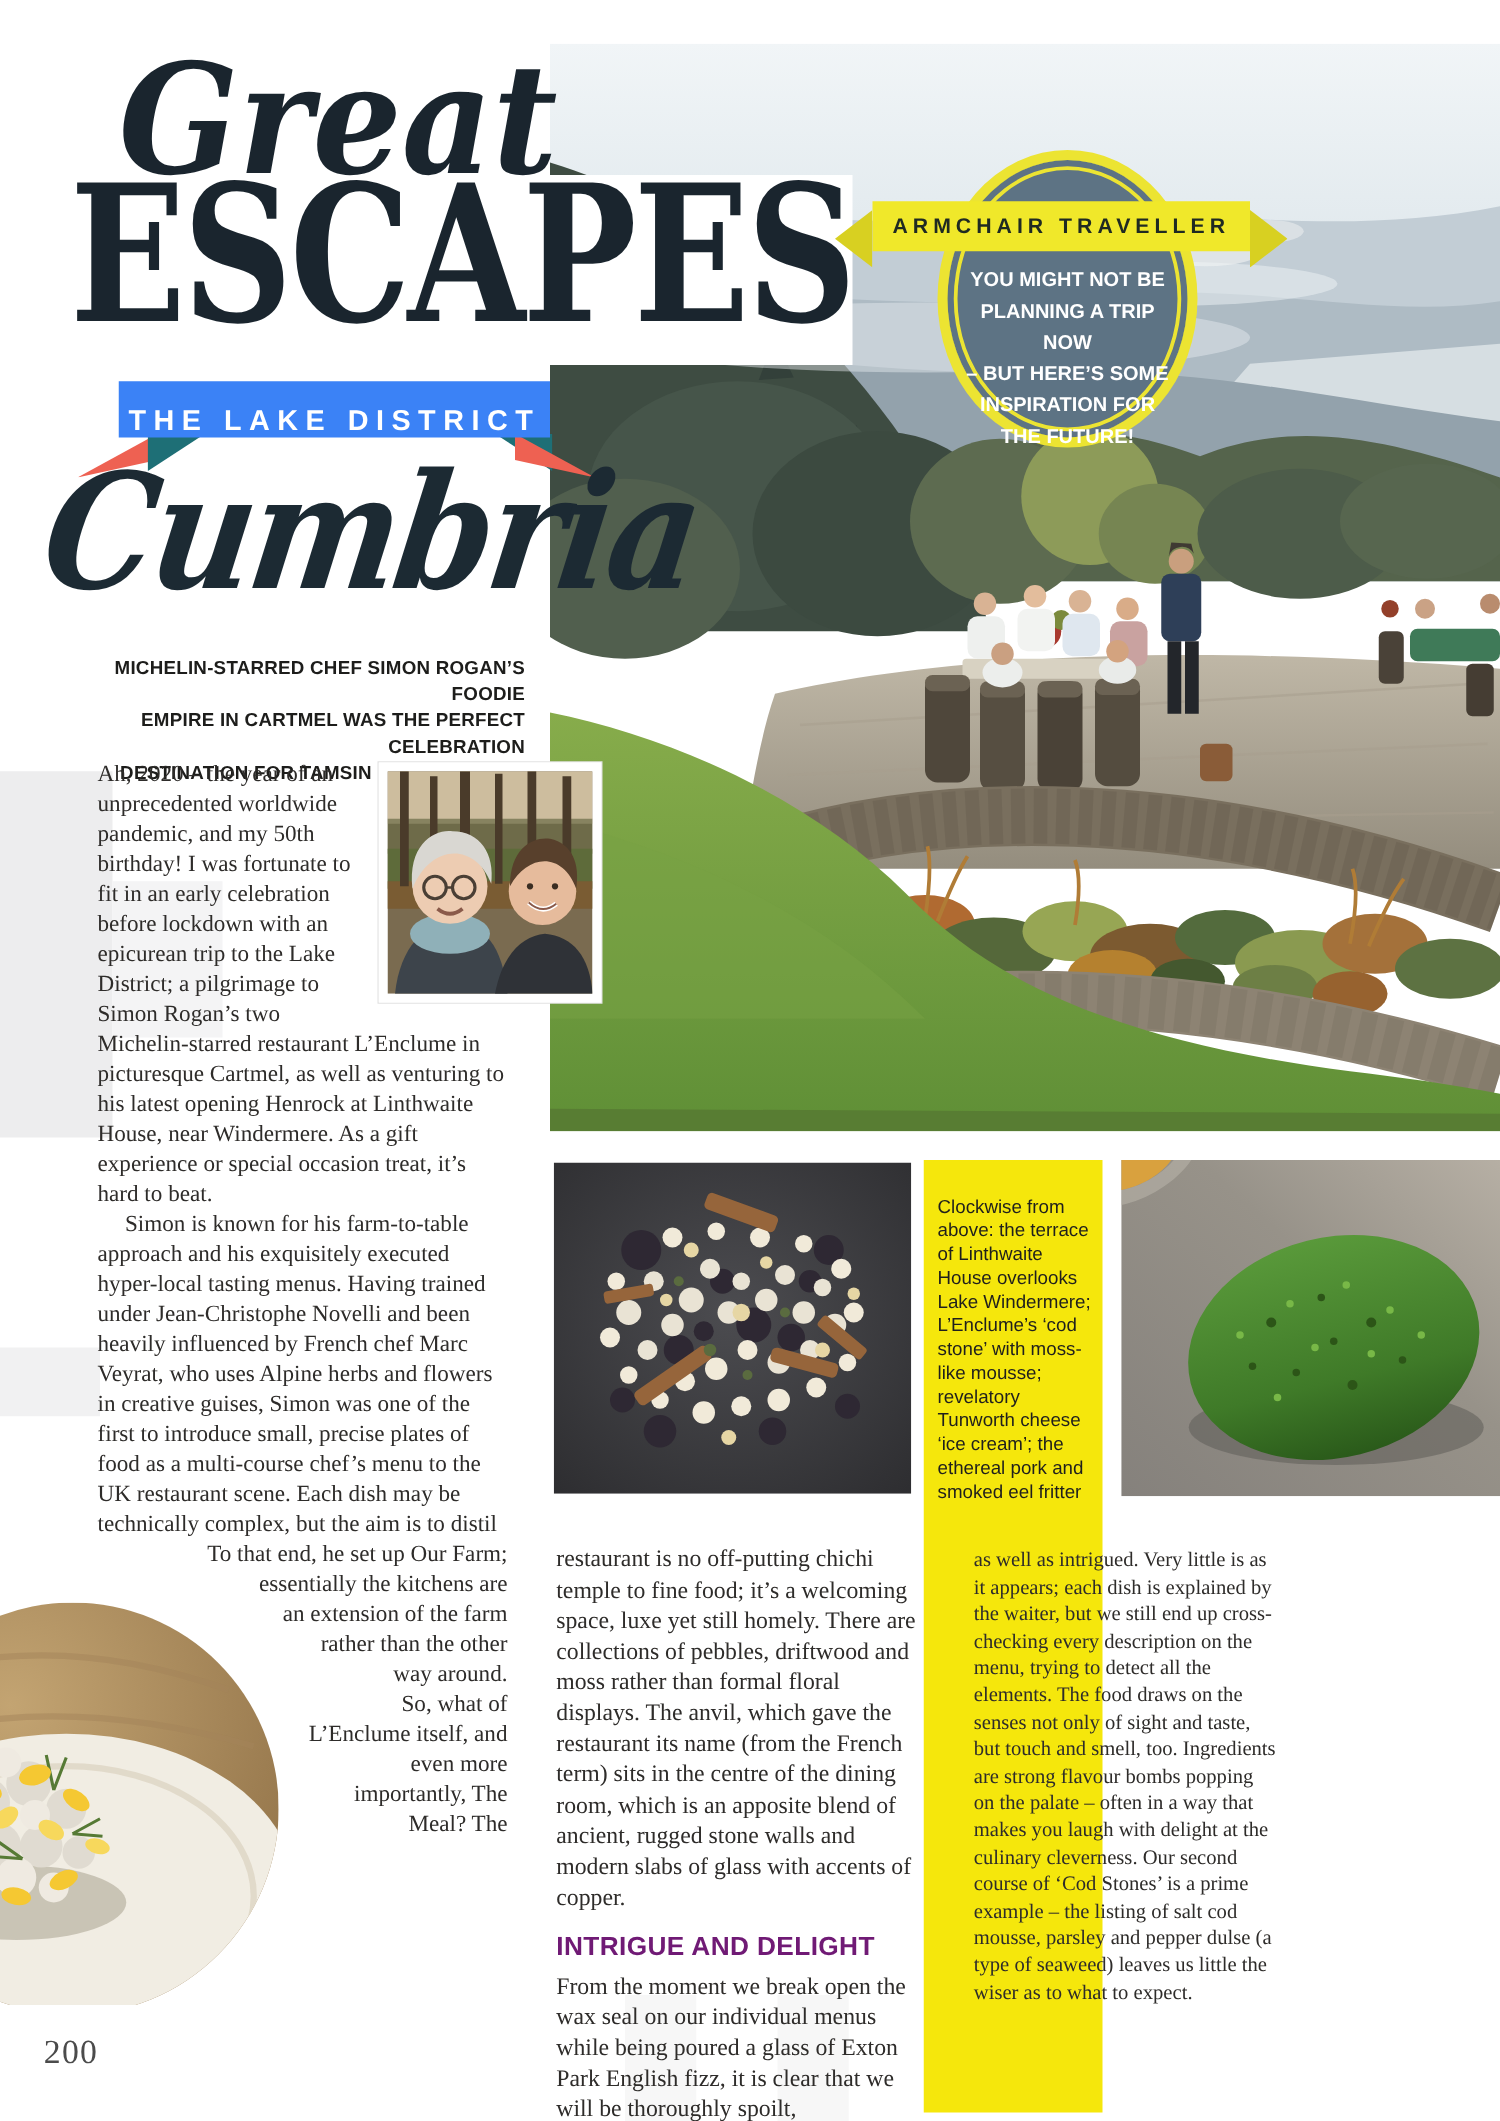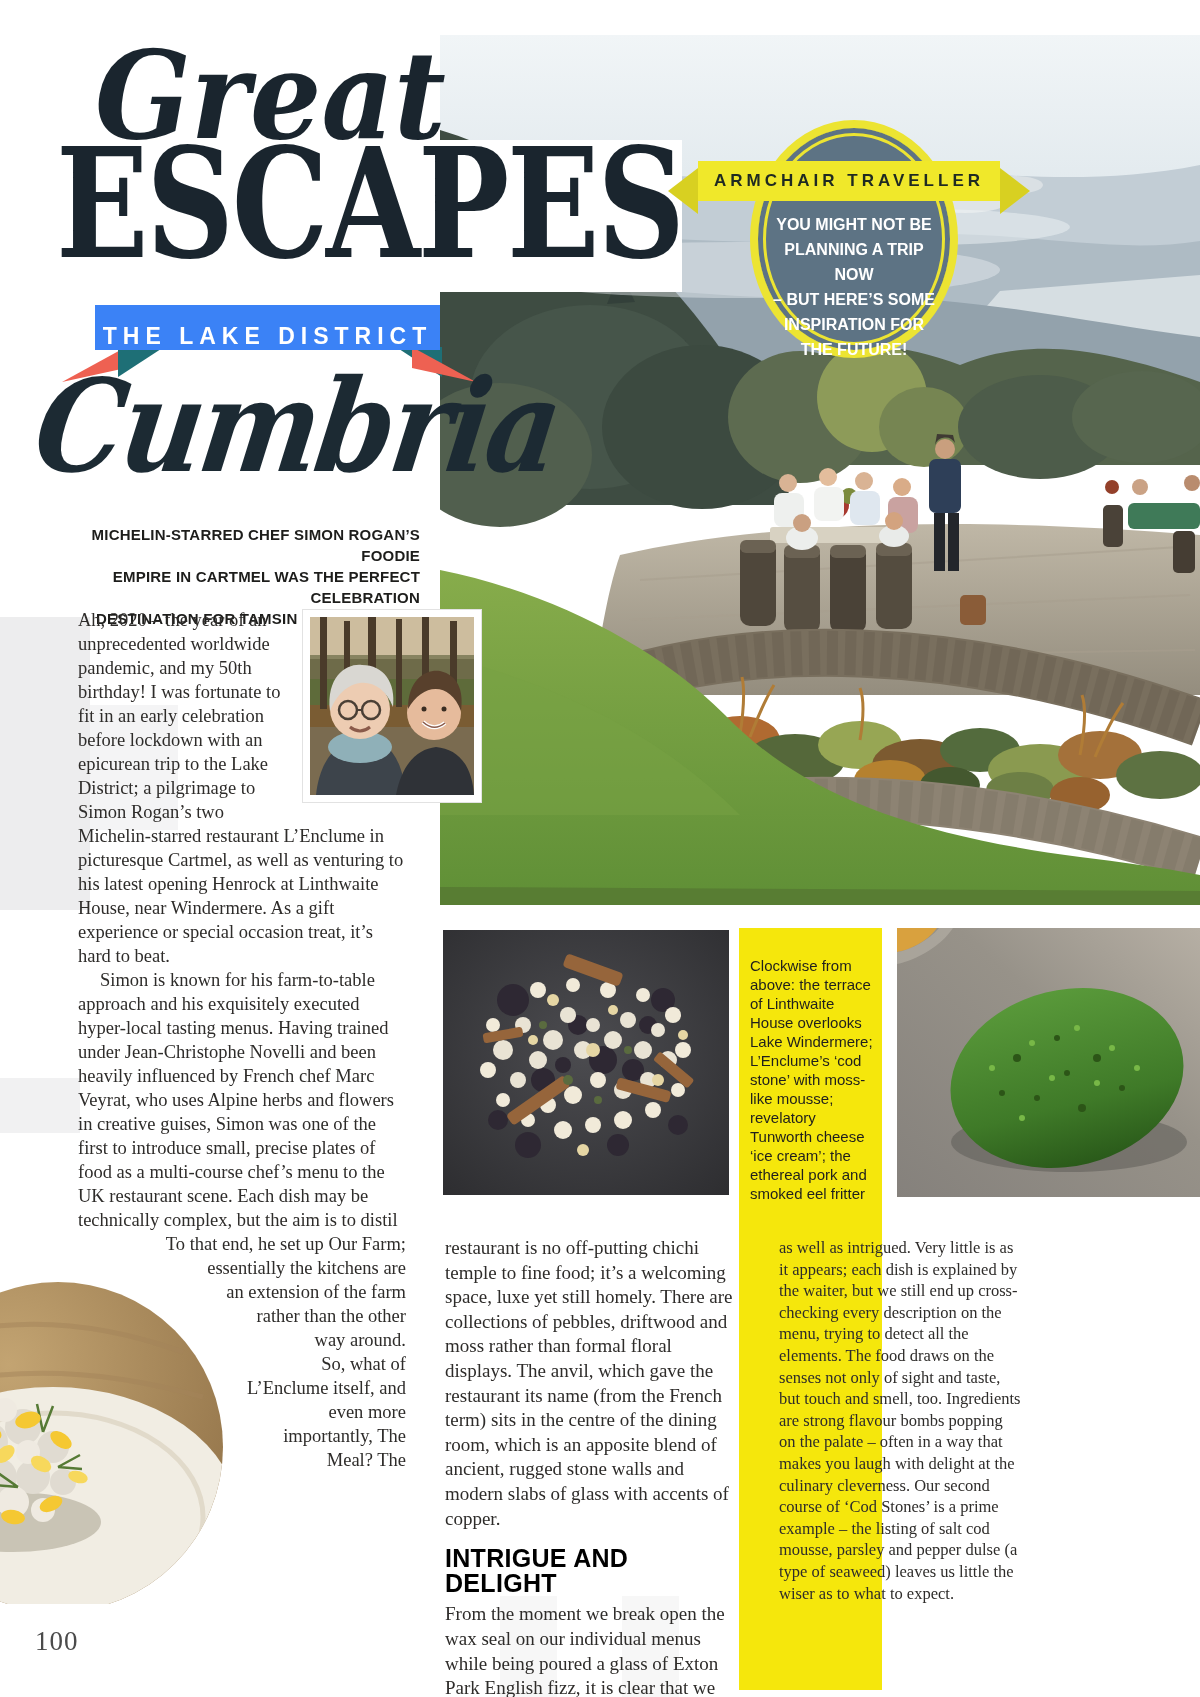--- a/index.html
+++ b/index.html
@@ -83,22 +83,22 @@
   .bodycol p{margin:0;}
   .col1{left:78px;top:608px;width:328px;font-size:18.5px;line-height:24px;}
   .col1 .indent{text-indent:22px;}
   .sp-selfie{float:right;width:116px;height:200px;}
   .col1-tail{text-align:right;}
   .sp-dish{float:left;width:206px;height:305px;
       shape-outside:ellipse(175px 165px at -8% 52%);}
   .col2{left:445px;top:1236px;width:294px;font-size:19px;line-height:24.6px;}
   .col3{left:779px;top:1237px;width:242px;font-size:16.5px;line-height:21.6px;}
   .col3 .indent{text-indent:20px;}
-  .sect-heading{font-family:"Liberation Sans",sans-serif;font-weight:700;font-size:25px;
-      color:#000000;letter-spacing:.3px;margin:15px 0 7px 0 !important;}
+  .sect-heading{font-family:"Liberation Sans",sans-serif;font-weight:700;font-size:21px;
+      color:#701a75;letter-spacing:.3px;margin:15px 0 7px 0 !important;}
 
   
   .footer-num{left:35px;top:1626px;z-index:6;font-family:"Liberation Serif",serif;
       font-size:27px;color:#4b4b4b;letter-spacing:1px;}
   .footer-site{left:98px;top:1624px;z-index:6;font-family:"Liberation Serif",serif;
       font-size:28px;color:#3c3c3c;letter-spacing:2.5px;}
 </style>
 </head>
 <body>
 
@@ -484,15 +484,15 @@
   <div class="abs bodycol col2">
     <p>restaurant is no off-putting chichi temple to fine food; it’s a welcoming space, luxe yet still homely. There are collections of pebbles, driftwood and moss rather than formal floral displays. The anvil, which gave the restaurant its name (from the French term) sits in the centre of the dining room, which is an apposite blend of ancient, rugged stone walls and modern slabs of glass with accents of copper.</p>
     <p class="sect-heading">INTRIGUE AND DELIGHT</p>
     <p>From the moment we break open the wax seal on our individual menus while being poured a glass of Exton Park English fizz, it is clear that we will be thoroughly spoilt,</p>
   </div>
 
   <div class="abs bodycol col3">
     <p>as well as intrigued. Very little is as it appears; each dish is explained by the waiter, but we still end up cross-checking every description on the menu, trying to detect all the elements. The food draws on the senses not only of sight and taste, but touch and smell, too. Ingredients are strong flavour bombs popping on the palate – often in a way that makes you laugh with delight at the culinary cleverness. Our second course of ‘Cod Stones’ is a prime example – the listing of salt cod mousse, parsley and pepper dulse (a type of seaweed) leaves us little the wiser as to what to expect.</p>
   </div>
 
-  <div class="abs footer-num">100</div>
+  <div class="abs footer-num">200</div>
 
 </div>
 
 </body></html>

